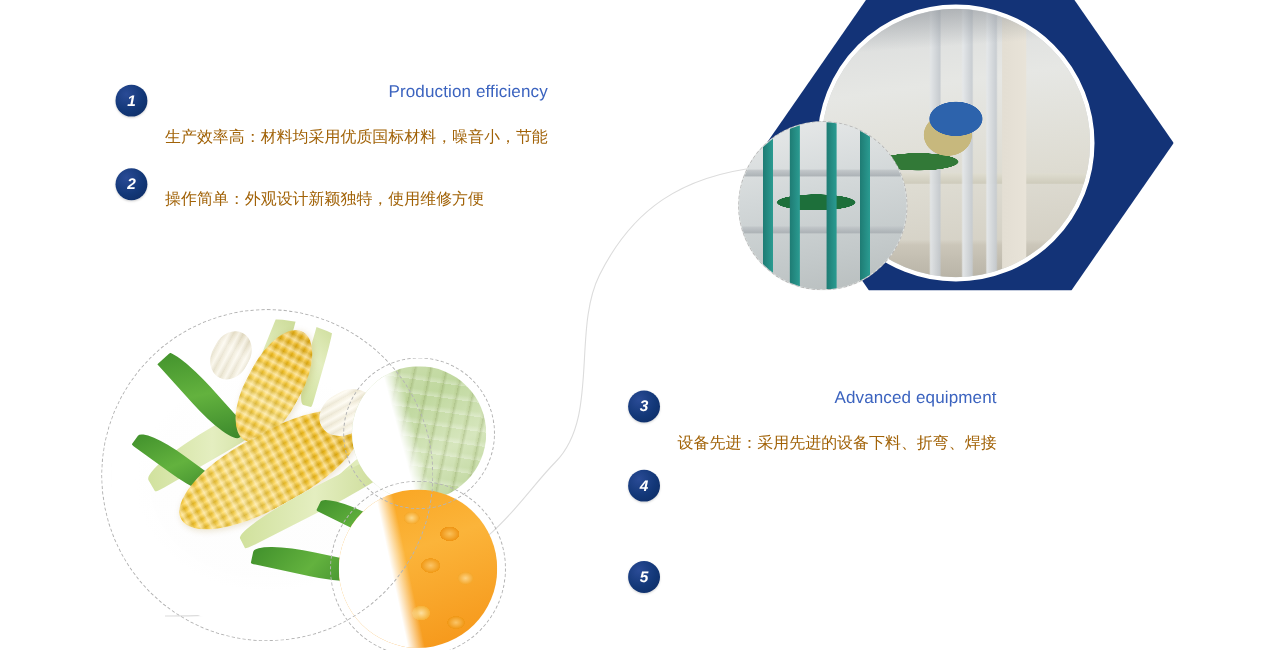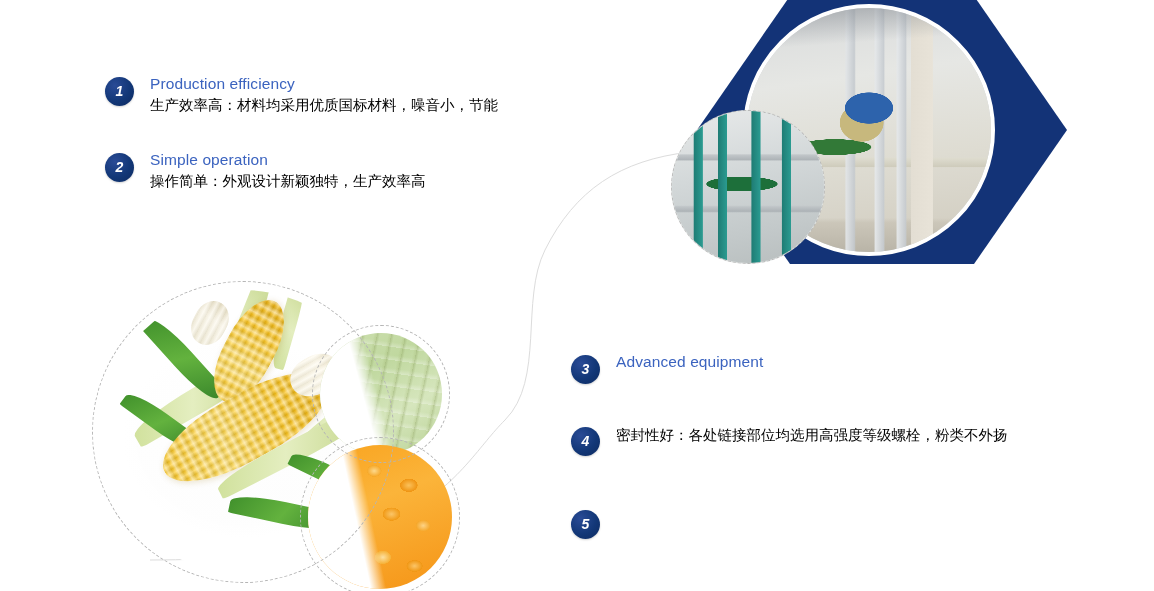--- a/index.html
+++ b/index.html
@@ -36,32 +36,34 @@
     font-weight: bold;
     font-size: 14px;
     line-height: 29px;
     text-align: center;
     flex: 0 0 auto;
     box-shadow: 0 1px 2px rgba(0,0,0,0.18);
   }
   .feature-text {
     margin-left: 16px;
     margin-top: -3px;
+    text-align: right;
   }
   .feature-title {
     color: #3b63bf;
     font-size: 15.5px;
     line-height: 20px;
     letter-spacing: 0.1px;
   }
   .feature-desc {
-    color: #000000;
+    color: #a16207;
     font-size: 14.5px;
     line-height: 22px;
     font-family: "DejaVu Sans", "Liberation Sans", sans-serif;
+    margin-top: 20px;
   }
 
   
   #hex-group {
     position: absolute;
     left: 697px;
     top: -4px;
     width: 370px;
     height: 268px;
   }
@@ -316,36 +318,35 @@
     <div class="badge">1</div>
     <div class="feature-text">
       <div class="feature-title">Production efficiency</div>
       <div class="feature-desc">生产效率高：材料均采用优质国标材料，噪音小，节能</div>
     </div>
   </div>
 
   <div class="feature" style="left:105px; top:153px;">
     <div class="badge">2</div>
     <div class="feature-text">
-      <div class="feature-title">Simple operation</div>
-      <div class="feature-desc">操作简单：外观设计新颖独特，生产效率高</div>
+      <div class="feature-desc">操作简单：外观设计新颖独特，使用维修方便</div>
     </div>
   </div>
 
   <div class="feature" style="left:571px; top:355px;">
     <div class="badge">3</div>
     <div class="feature-text">
       <div class="feature-title">Advanced equipment</div>
+      <div class="feature-desc">设备先进：采用先进的设备下料、折弯、焊接</div>
     </div>
   </div>
 
   <div class="feature" style="left:571px; top:427px;">
     <div class="badge">4</div>
     <div class="feature-text">
-      <div class="feature-desc">密封性好：各处链接部位均选用高强度等级螺栓，粉类不外扬</div>
     </div>
   </div>
 
   <div class="feature" style="left:571px; top:510px;">
     <div class="badge">5</div>
     <div class="feature-text">
     </div>
   </div>
 
 </div>

